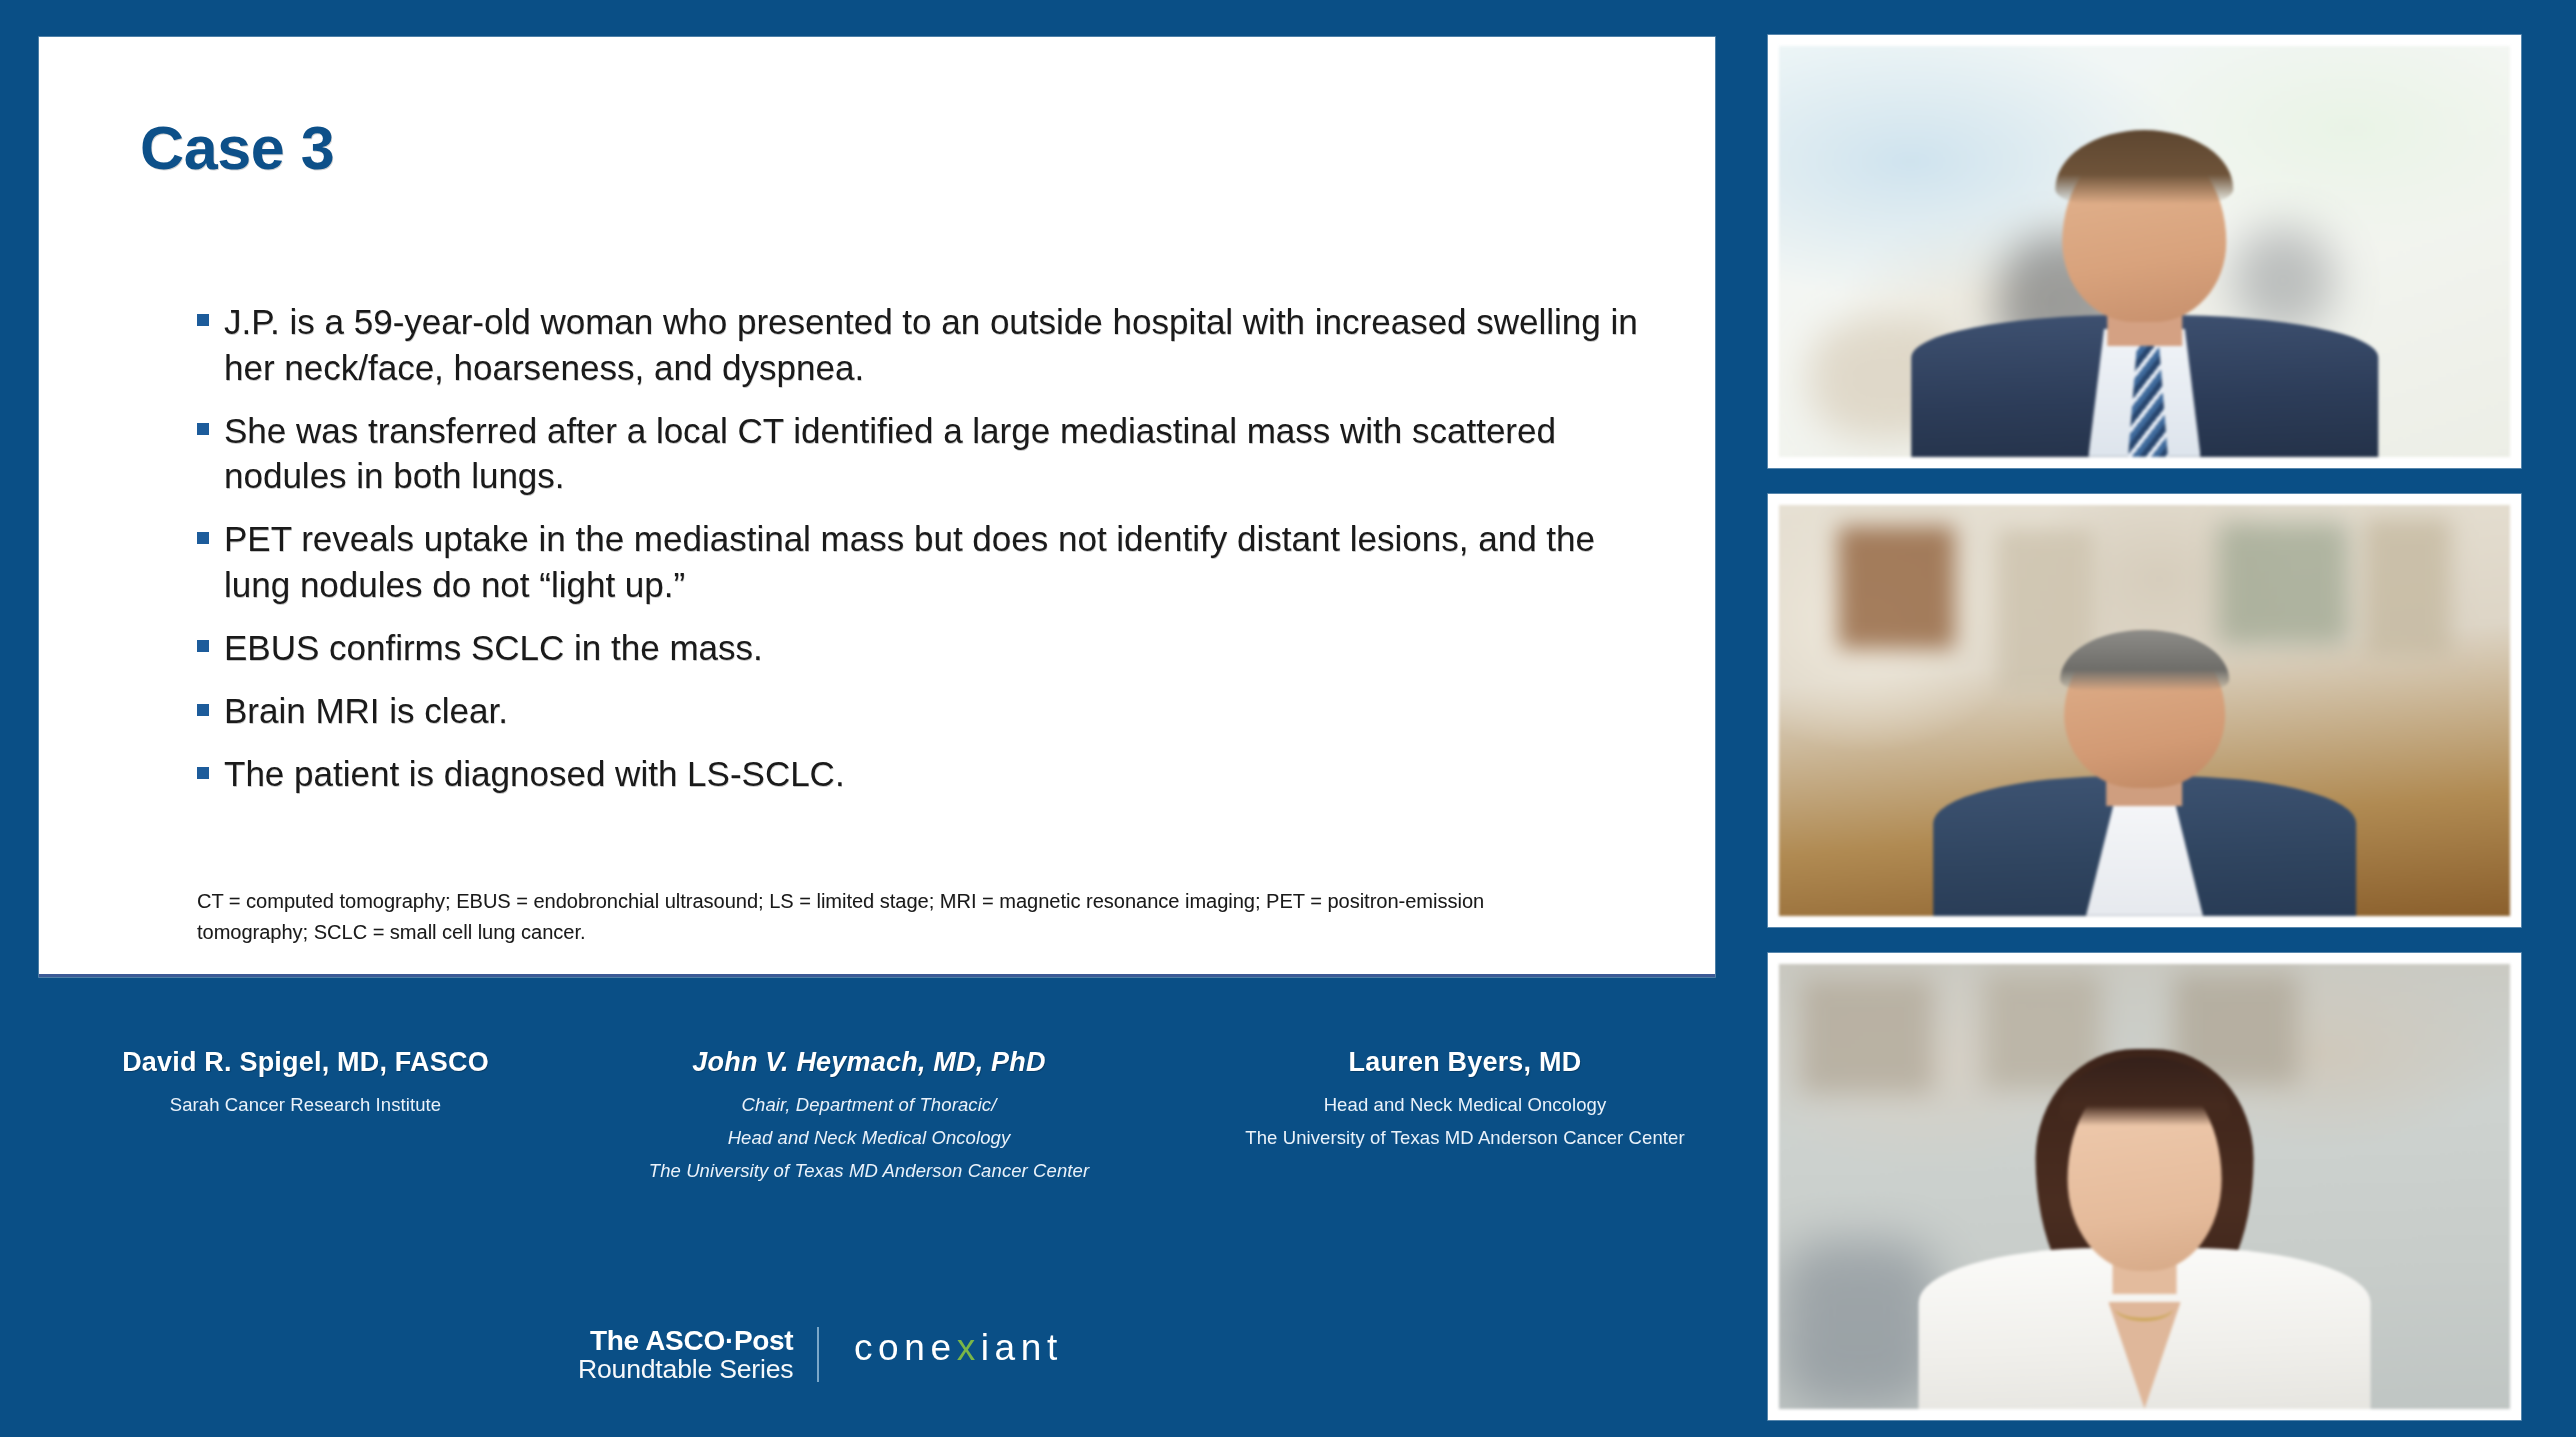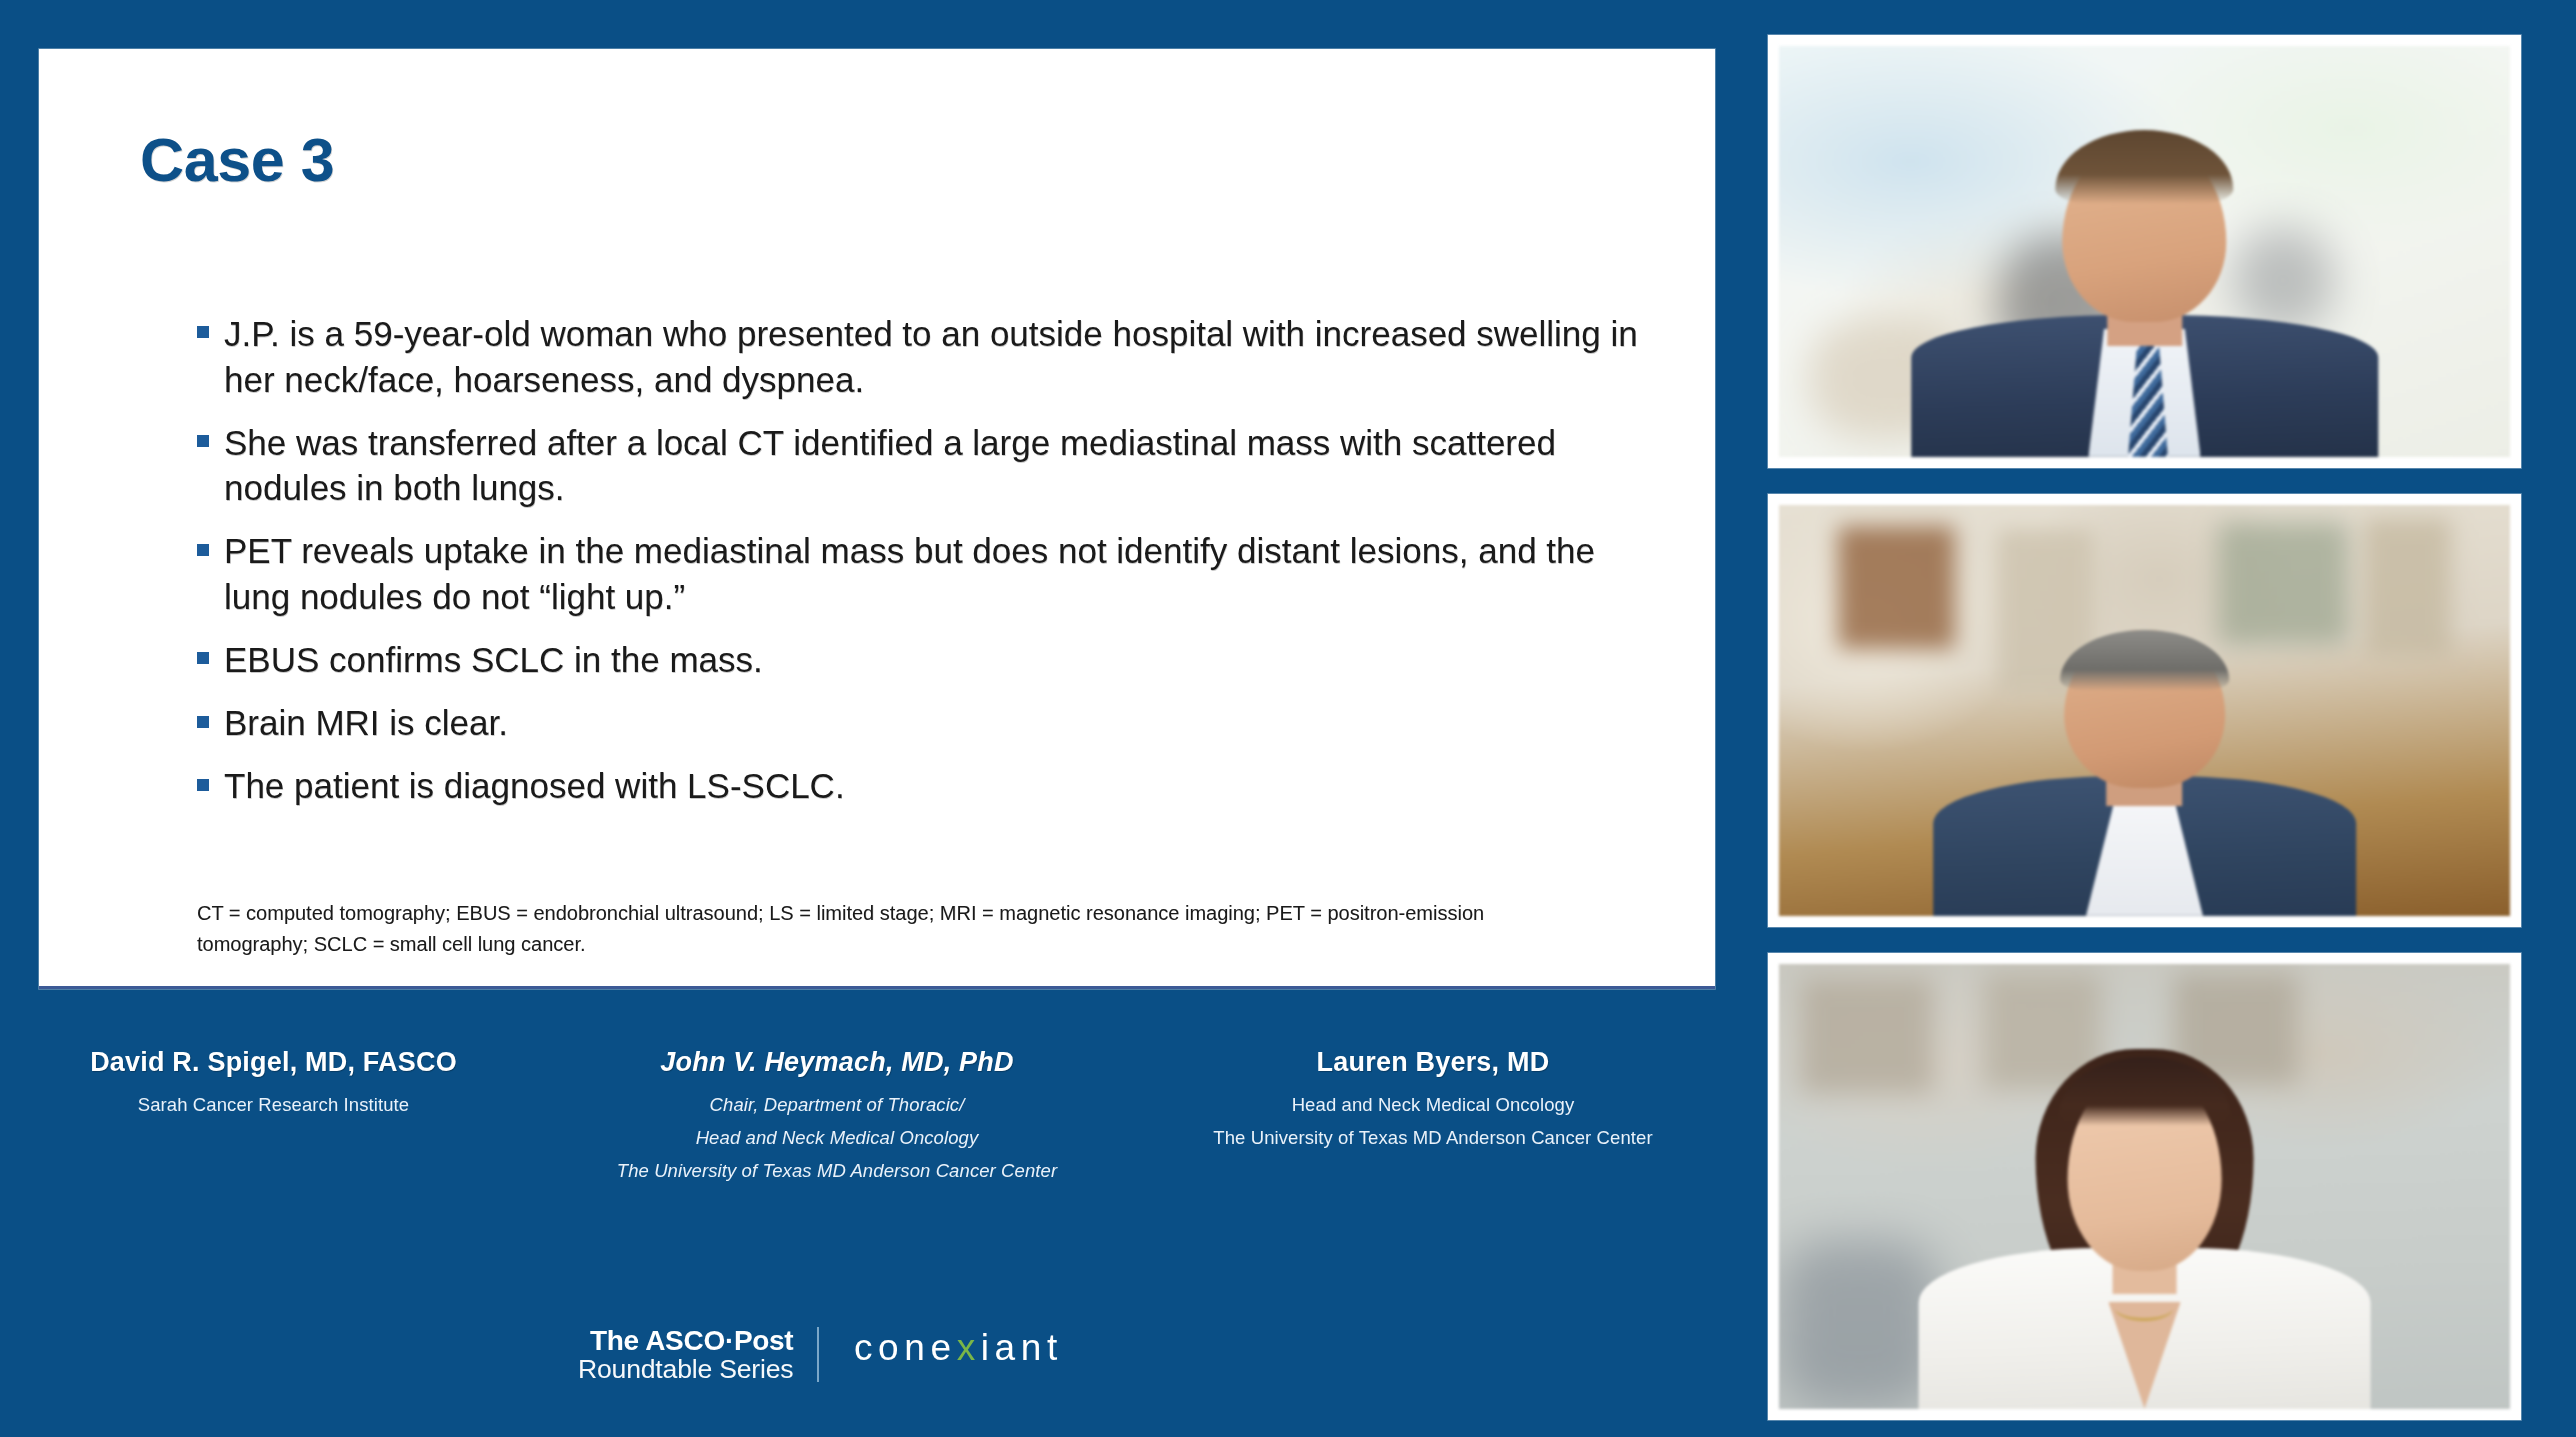--- a/index.html
+++ b/index.html
@@ -26,21 +26,20 @@
   
   .slide-card {
     position: absolute;
     left: 39px;
     top: 37px;
     width: 1676px;
     height: 940px;
     background: #ffffff;
     border-bottom: 3.2px solid #3c5a96;
     box-shadow: 0 0 0 0.8px rgba(255,255,255,0.35);
-    margin-top: 12px;
   }
 
   .slide-title {
     position: absolute;
     left: 101px;
     top: 76px;
     font-size: 61px;
     font-weight: bold;
     color: #0d5089;
     letter-spacing: -0.4px;
@@ -93,20 +92,21 @@
     top: 1047px;
     width: 1723px;
     height: 161px;
   }
 
   .presenter {
     position: absolute;
     top: 0;
     text-align: center;
     color: #ffffff;
+    margin-left: 32px;
   }
 
   .presenter-1 { left: 0px;    width: 547px; }
   .presenter-2 { left: 555px;  width: 564px; font-style: italic; }
   .presenter-3 { left: 1151px; width: 564px; }
 
   .presenter-name {
     font-size: 27px;
     font-weight: bold;
     color: #ffffff;

